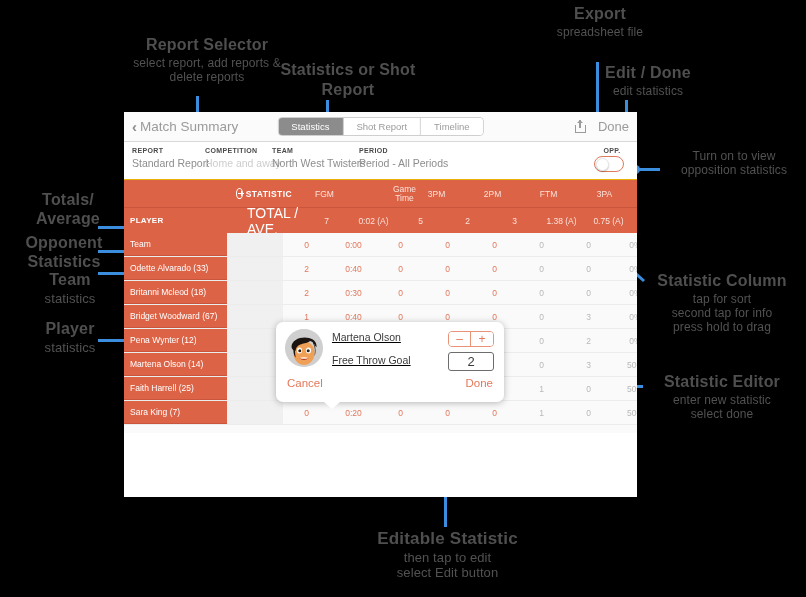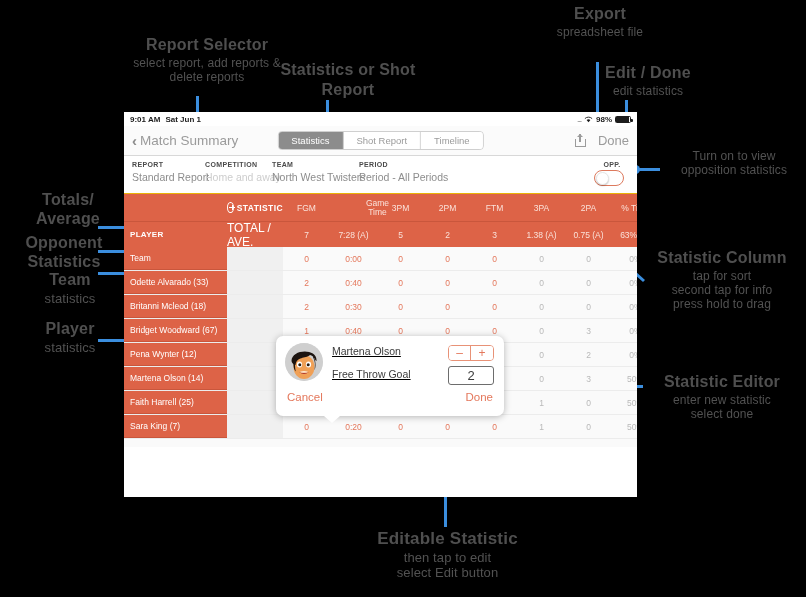--- a/index.html
+++ b/index.html
@@ -73,38 +73,38 @@
   .filt .val.dim { color: #cdcdcd; }
   .toggle {
     width: 30px; height: 16px; border-radius: 9px; border: 1.4px solid #dd7a5e;
     background: #fff; position: relative; margin-top: 2px;
   }
   .toggle .knob { position: absolute; left: 1px; top: 0.7px; width: 13px; height: 13px; border-radius: 50%; background:#fff; border:1px solid #e6e6e6; box-shadow: 0 1px 1.5px rgba(0,0,0,.22);}
 
   
   .table-wrap { position: relative; }
   .hdr-row, .tot-row, .data-row { display: flex; }
-  .hdr-row { background: #dd6347; height: 27px; }
+  .hdr-row { background: #dd6347; height: 27px; gap: 9px; }
   .tot-row { background: #dd6347; height: 26px; border-top: 1px solid #c9563c;}
   .cell { flex: 0 0 auto; display: flex; align-items: center; justify-content: center; font-size: 8.5px; }
   .c-name { width: 103px; justify-content: flex-start; padding-left: 6px; }
   .c-stat { width: 56px; }
   .c-num  { width: 47px; }
   .hdr-row .cell { color: #fbe2da; }
   .hdr-row .c-stat { color:#fff; font-weight: bold; letter-spacing: .4px; gap:3px;}
   .plus-ic {
     width: 11px; height: 11px; border-radius: 50%; border: 1.4px solid #fff;
     position: relative; display: inline-block;
   }
   .plus-ic::before,.plus-ic::after{content:"";position:absolute;background:#fff;}
   .plus-ic::before{left:1.3px;top:3.7px;width:5.8px;height:1.5px;}
   .plus-ic::after{left:3.5px;top:1.5px;width:1.5px;height:5.8px;}
   .tot-row .cell { color: #fae1d9; }
   .tot-row .c-name { font-weight: bold; color:#fff; letter-spacing:.3px; font-size:8px;}
-  .tot-row .c-stat { color: #fff; font-size:12px; }
+  .tot-row .c-stat { color: #fff; font-size:14px;margin-left:20px; }
 
   .rows { position: relative; }
   .data-row { height: 24px; border-bottom: 1px solid #ececec; }
   .data-row .c-name {
     background: #dd6347; color: #fff; font-size: 8.5px; height: 100%;
     border-bottom: 1px solid #c9563c; align-items:center;
   }
   .data-row .c-stat { background: #f0f0f0; color: #b3b3b3; }
   .data-row .c-num { background: #fafafa; color: #b9b9b9; }
   .data-row .c-num.hot { color: #e4785c; }
@@ -202,21 +202,21 @@
     </div>
   </div>
 
   <div class="anno" style="left:22px; top:320px; width:96px;">
     <div class="t">Player</div>
     <div class="s" style="font-size:13px;">
       <div>statistics</div>
     </div>
   </div>
 
-  <div class="anno" style="left:640px; top:249px; width:164px;">
+  <div class="anno" style="left:640px; top:272px; width:164px;">
     <div class="t">Statistic Column</div>
     <div class="s">
       <div>tap for sort</div>
       <div>second tap for info</div>
       <div>press hold to drag</div>
     </div>
   </div>
 
   <div class="anno" style="left:640px; top:373px; width:164px;">
     <div class="t">Statistic Editor</div>
@@ -267,35 +267,20 @@
   </svg>
 
   <div class="lead" style="left:525px; top:385px; width:118px; height:3px;"></div>
   <div class="dot" style="left:521px; top:382px;"></div>
 
   <div class="lead" style="left:444px; top:455px; width:3px; height:72px;"></div>
   <div class="dot" style="left:441px; top:452px;"></div>
 
   <div id="device">
 
-    <div class="statusbar">
-      <div class="sb-left">
-        <span>9:01 AM</span>
-        <span>Sat Jun 1</span>
-      </div>
-      <div class="sb-right">
-        <span class="dots">....</span>
-        <svg width="9" height="7" viewBox="0 0 9 7">
-          <path d="M4.5 6.2 L2.6 4.1 a2.7 2.7 0 0 1 3.8 0 Z" fill="#1c1c1c"></path>
-          <path d="M0.9 2.6 a5.2 5.2 0 0 1 7.2 0" stroke="#1c1c1c" stroke-width="0.9" fill="none"></path>
-        </svg>
-        <span>98%</span>
-        <span class="batt"></span>
-      </div>
-    </div>
 
     <div class="navbar">
       <div class="back">
         <span class="chev">‹</span>
         <span>Match Summary</span>
       </div>
       <div class="segmented">
         <div class="seg active">Statistics</div>
         <div class="seg">Shot Report</div>
         <div class="seg">Timeline</div>
@@ -353,21 +338,21 @@
         <div class="cell c-num">2PA</div>
         <div class="cell c-num">% Time</div>
 
         <div class="blank"></div>
       </div>
 
       <div class="tot-row">
         <div class="cell c-name">PLAYER</div>
         <div class="cell c-stat">TOTAL / AVE.</div>
         <div class="cell c-num">7</div>
-        <div class="cell c-num">7:28 (A)</div>
+        <div class="cell c-num">0:02 (A)</div>
         <div class="cell c-num">5</div>
         <div class="cell c-num">2</div>
         <div class="cell c-num">3</div>
         <div class="cell c-num">1.38 (A)</div>
         <div class="cell c-num">0.75 (A)</div>
         <div class="cell c-num">63% (A)</div>
 
         <div class="blank"></div>
       </div>
 

